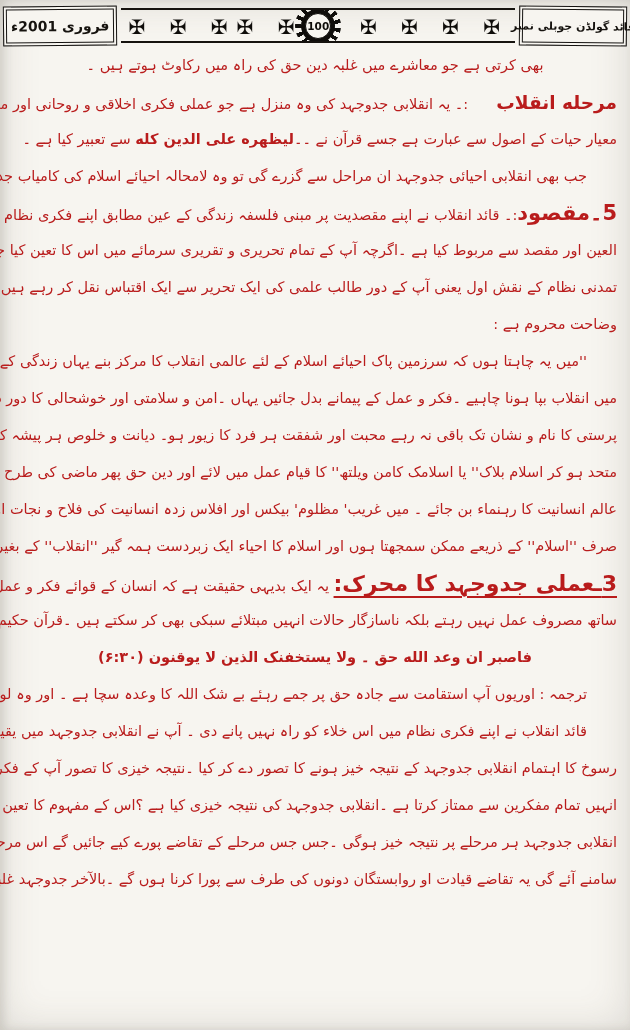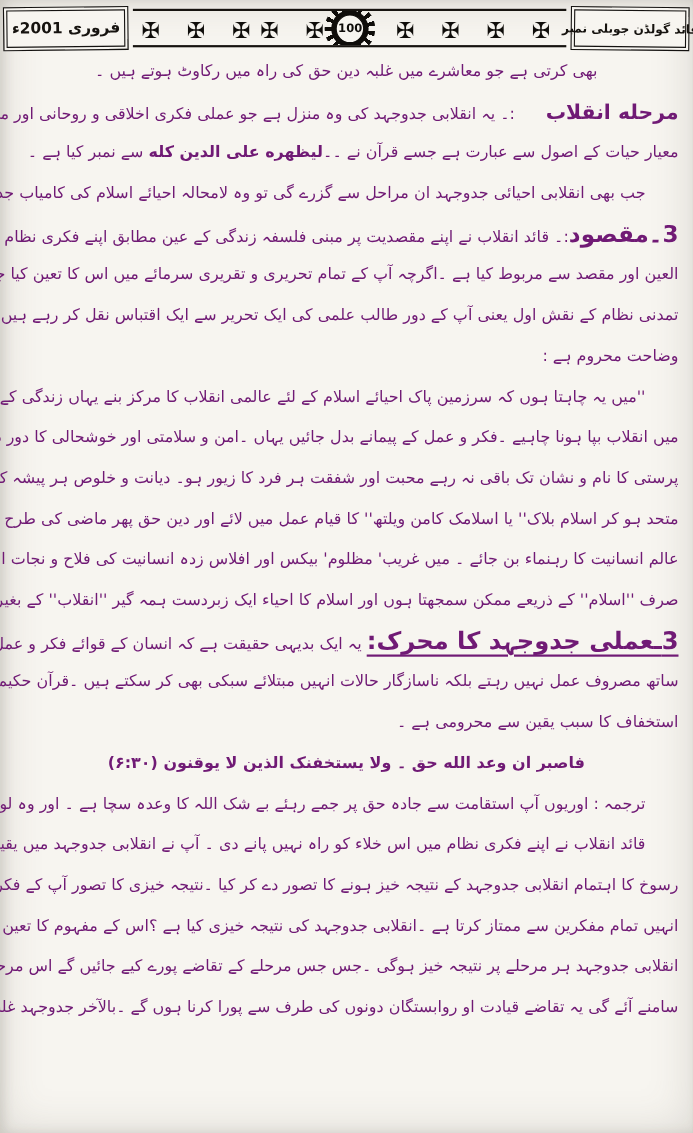--- a/index.html
+++ b/index.html
@@ -56,21 +56,21 @@
     display:flex;align-items:center;justify-content:center;
     font-size:10.5px;font-weight:bold;color:#0f0d0a;direction:ltr;
   }
   
   .text-block{
     position:absolute;top:47px;right:13px;left:13px;
     direction:rtl;
   }
   .line{
     height:37px;line-height:37px;white-space:nowrap;
-    font-size:14.5px;text-align:right;color:#701a75;
+    font-size:14.5px;text-align:right;color:#b91c1c;
   }
   .line.align-left{text-align:left;}
   .line.align-center{text-align:center;}
   .line.indent{padding-right:30px;}
   .seg-n{font-weight:normal;}
   .seg-b{font-weight:bold;}
   .seg-h{font-weight:bold;font-size:18.5px;margin-left:28px;}
   .seg-hx{font-weight:bold;font-size:21px;}
   .seg-hu{font-weight:bold;font-size:22px;text-decoration:underline;text-underline-offset:5px;}
 </style>
@@ -93,35 +93,34 @@
       </div>
     </div>
     <div class="frame-box date-box">
       <span>فروری 2001ء</span>
     </div>
   </div>
 
   <div class="text-block">
       <div class="line align-center"><span class="seg-n">بھی کرتی ہے جو معاشرے میں غلبہ دین حق کی راہ میں رکاوٹ ہوتے ہیں ۔</span></div>
       <div class="line align-right"><span class="seg-h">مرحله انقلاب</span><span class="seg-n">:۔ یہ انقلابی جدوجہد کی وہ منزل ہے جو عملی فکری اخلاقی و روحانی اور معاشرتی سطح پر اعلیٰ و ارفع</span></div>
-      <div class="line align-right"><span class="seg-n">معیار حیات کے اصول سے عبارت ہے جسے قرآن نے ۔۔</span><span class="seg-b">لیظهره علی الدین کله</span><span class="seg-n"> سے نمبر کیا ہے ۔</span></div>
+      <div class="line align-right"><span class="seg-n">معیار حیات کے اصول سے عبارت ہے جسے قرآن نے ۔۔</span><span class="seg-b">لیظهره علی الدین کله</span><span class="seg-n"> سے تعبیر کیا ہے ۔</span></div>
       <div class="line align-right indent"><span class="seg-n">جب بھی انقلابی احیائی جدوجہد ان مراحل سے گزرے گی تو وہ لامحالہ احیائے اسلام کی کامیاب جدوجہد پر منتج ہوگی ۔</span></div>
-      <div class="line align-right"><span class="seg-hx">3۔مقصود</span><span class="seg-n">:۔ قائد انقلاب نے اپنے مقصدیت پر مبنی فلسفہ زندگی کے عین مطابق اپنے فکری نظام کو بھی ایک واضح نصب</span></div>
+      <div class="line align-right"><span class="seg-hx">5۔مقصود</span><span class="seg-n">:۔ قائد انقلاب نے اپنے مقصدیت پر مبنی فلسفہ زندگی کے عین مطابق اپنے فکری نظام کو بھی ایک واضح نصب</span></div>
       <div class="line align-right"><span class="seg-n">العین اور مقصد سے مربوط کیا ہے ۔اگرچہ آپ کے تمام تحریری و تقریری سرمائے میں اس کا تعین کیا جا سکتا ہے مگر ہم آپ کے</span></div>
       <div class="line align-right"><span class="seg-n">تمدنی نظام کے نقش اول یعنی آپ کے دور طالب علمی کی ایک تحریر سے ایک اقتباس نقل کر رہے ہیں جو اس نصب العین کی</span></div>
       <div class="line align-right"><span class="seg-n">وضاحت محروم ہے :</span></div>
       <div class="line align-right indent"><span class="seg-n">''میں یہ چاہتا ہوں کہ سرزمین پاک احیائے اسلام کے لئے عالمی انقلاب کا مرکز بنے یہاں زندگی کے ہر شعبے</span></div>
       <div class="line align-right"><span class="seg-n">میں انقلاب بپا ہونا چاہیے ۔فکر و عمل کے پیمانے بدل جائیں یہاں ۔امن و سلامتی اور خوشحالی کا دور دورہ ہو ۔تعیش و آرام</span></div>
       <div class="line align-right"><span class="seg-n">پرستی کا نام و نشان تک باقی نہ رہے محبت اور شفقت ہر فرد کا زیور ہو۔ دیانت و خلوص ہر پیشہ کی پالیسی ہو ۔پھر پوری دنیا اسلام</span></div>
       <div class="line align-right"><span class="seg-n">متحد ہو کر اسلام بلاک'' یا اسلامک کامن ویلتھ'' کا قیام عمل میں لائے اور دین حق پھر ماضی کی طرح شان و شوکت کے ساتھ</span></div>
       <div class="line align-right"><span class="seg-n">عالم انسانیت کا رہنماء بن جائے ۔ میں غریب' مظلوم' بیکس اور افلاس زدہ انسانیت کی فلاح و نجات اور عروج و ترقی صرف اور</span></div>
       <div class="line align-right"><span class="seg-n">صرف ''اسلام'' کے ذریعے ممکن سمجھتا ہوں اور اسلام کا احیاء ایک زبردست ہمہ گیر ''انقلاب'' کے بغیر ممکن نہیں ۔</span></div>
       <div class="line align-right"><span class="seg-hu">3ـعملی جدوجہد کا محرک:</span><span class="seg-n"> یہ ایک بدیہی حقیقت ہے کہ انسان کے قوائے فکر و عمل ہی ایک ہی Momentum کے</span></div>
       <div class="line align-right"><span class="seg-n">ساتھ مصروف عمل نہیں رہتے بلکہ ناسازگار حالات انہیں مبتلائے سبکی بھی کر سکتے ہیں ۔قرآن حکیم کی روشنی میں اس</span></div>
-      <div class="line align-right"><span class="seg-n">استخفاف کا سبب یقین سے محرومی ہے ۔</span></div>
       <div class="line align-center"><span class="seg-b">فاصبر ان وعد الله حق ۔ ولا یستخفنک الذین لا یوقنون (۶:۳۰)</span></div>
       <div class="line align-right indent"><span class="seg-n">ترجمہ : اوریوں آپ استقامت سے جادہ حق پر جمے رہئے بے شک اللہ کا وعدہ سچا ہے ۔ اور وہ لوگ</span></div>
       <div class="line align-right indent"><span class="seg-n">قائد انقلاب نے اپنے فکری نظام میں اس خلاء کو راہ نہیں پانے دی ۔ آپ نے انقلابی جدوجہد میں یقین کے</span></div>
       <div class="line align-right"><span class="seg-n">رسوخ کا اہتمام انقلابی جدوجہد کے نتیجہ خیز ہونے کا تصور دے کر کیا ۔نتیجہ خیزی کا تصور آپ کے فکر کا نمایاں وصف ہے جو</span></div>
       <div class="line align-right"><span class="seg-n">انہیں تمام مفکرین سے ممتاز کرتا ہے ۔انقلابی جدوجہد کی نتیجہ خیزی کیا ہے ؟اس کے مفہوم کا تعین آپ یوں کرتے ہیں :''</span></div>
       <div class="line align-right"><span class="seg-n">انقلابی جدوجہد ہر مرحلے پر نتیجہ خیز ہوگی ۔جس جس مرحلے کے تقاضے پورے کیے جائیں گے اس مرحلے پر نتیجہ خیزی بھی</span></div>
       <div class="line align-right"><span class="seg-n">سامنے آئے گی یہ تقاضے قیادت او روابستگان دونوں کی طرف سے پورا کرنا ہوں گے ۔بالآخر جدوجہد غلبہ حق اور استیصال</span></div>
     </div>
 
 </div>

